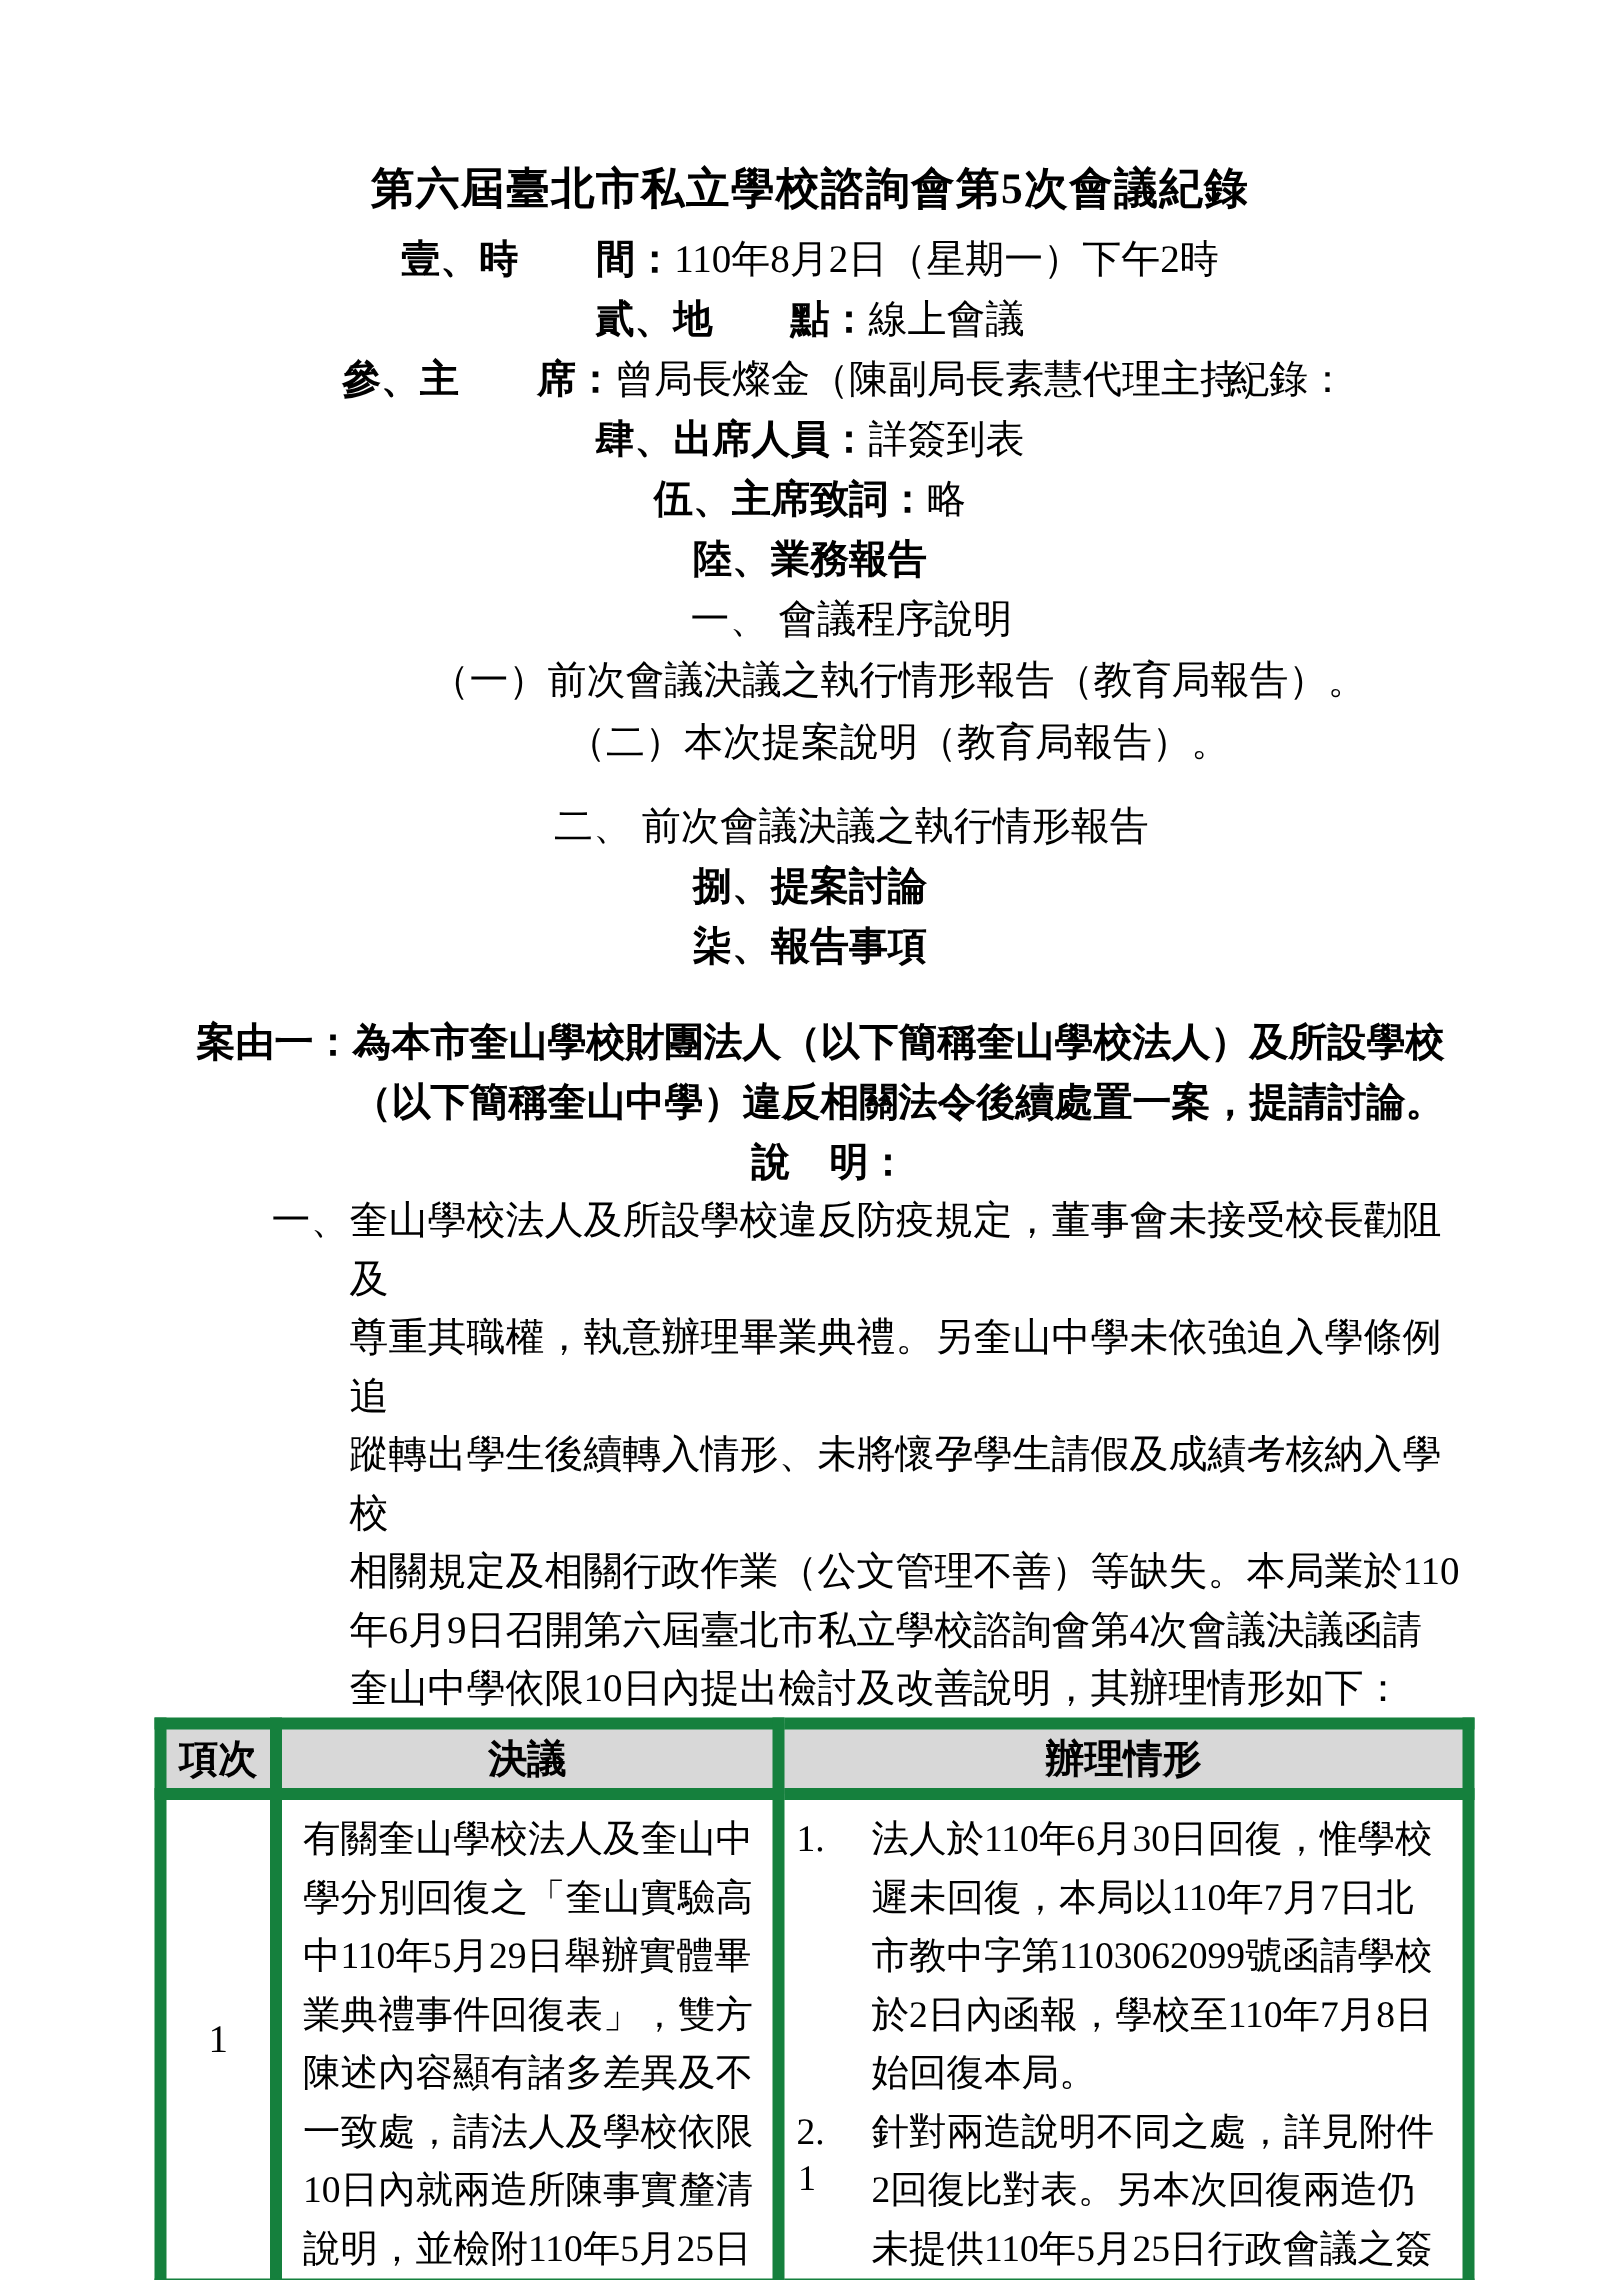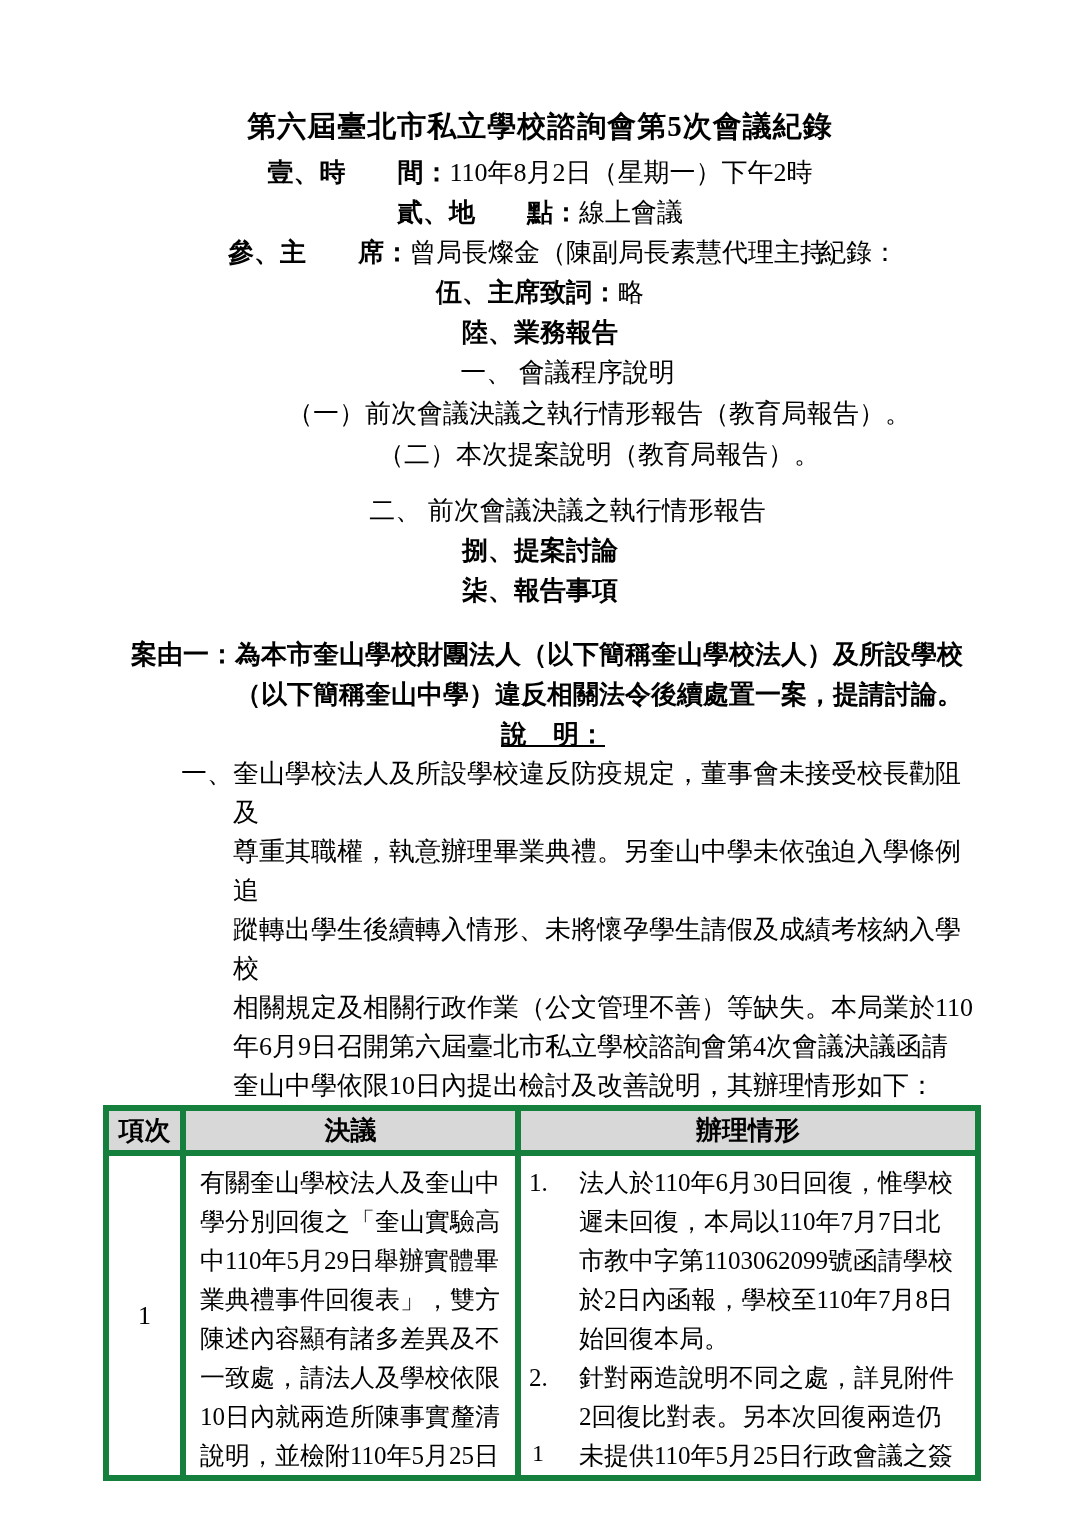--- a/index.html
+++ b/index.html
@@ -25,35 +25,35 @@
   .note { position:absolute; left:715px; top:0; font-weight:normal; }
   .ind1 { padding-left:55px; }
   .sub  { padding-left:118px; line-height:41px; }
   .gap  { margin-top:16px; }
   .case {
     font-weight:bold;
     line-height:40px;
     padding-left:130px; text-indent:-104px;margin-top:24px;
   }
   .case-label { display:inline-block; width:104px; text-indent:0; }
-  .expl { padding-left:26px; line-height:39px;text-decoration:underline; }
+  .expl { padding-left:26px; line-height:39px; }
   .point {
     line-height:39px;
     padding-left:128px; text-indent:-52px;
   }
   .pt-marker { display:inline-block; width:52px; text-indent:0; }
 
   .tbl {
     border-collapse:collapse;
     table-layout:fixed;
     width:872px;
     margin-left:-2px;
     font-size:25px;
   }
-  .tbl th, .tbl td { border:6px solid #15803d; box-sizing:border-box;margin-top:17px; }
+  .tbl th, .tbl td { border:8px solid #15803d; box-sizing:border-box;margin-top:17px; }
   .tbl thead th {
     background:#d8d8d8;
     font-weight:bold;
     text-align:center;
     height:41px; line-height:39px;
     font-size:26px;
     padding:0;
   }
   .tbl tbody td { vertical-align:top; height:319px; overflow:hidden; }
   .col-no  { width:77px; }
@@ -87,20 +87,23 @@
   <div class="meta">
     <div class="line">
       <span class="b">壹、時　　間：</span><span>110年8月2日（星期一）下午2時</span>
     </div>
     <div class="line">
       <span class="b">貳、地　　點：</span><span>線上會議</span>
     </div>
     <div class="line">
       <span class="b">參、主　　席：</span><span>曾局長燦金（陳副局長素慧代理主持）</span>
       <span class="note">紀錄：</span>
+    </div>
+    <div class="line">
+      <span class="b">肆、出席人員：</span><span>詳簽到表</span>
     </div>
     <div class="line">
       <span class="b">伍、主席致詞：</span><span>略</span>
     </div>
   </div>
 
   <div class="line b">陸、業務報告</div>
   <div class="line ind1">一、 會議程序說明</div>
   <div class="line sub">（一）前次會議決議之執行情形報告（教育局報告）。</div>
   <div class="line sub">（二）本次提案說明（教育局報告）。</div>

